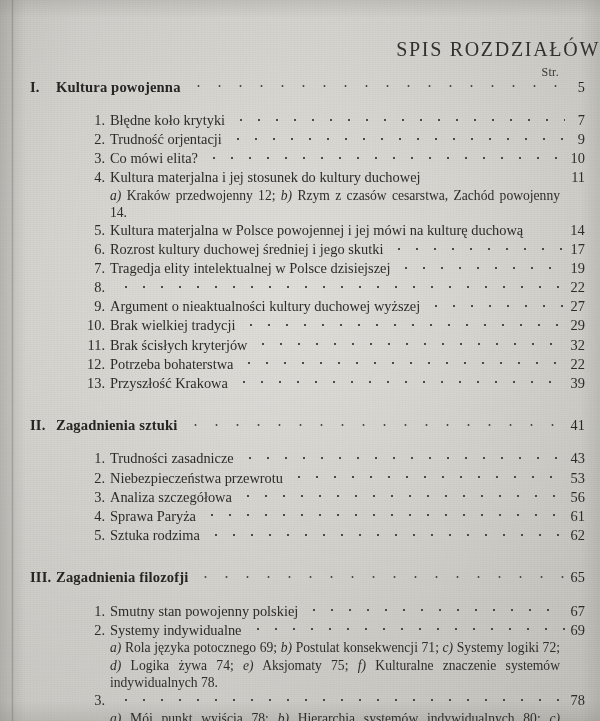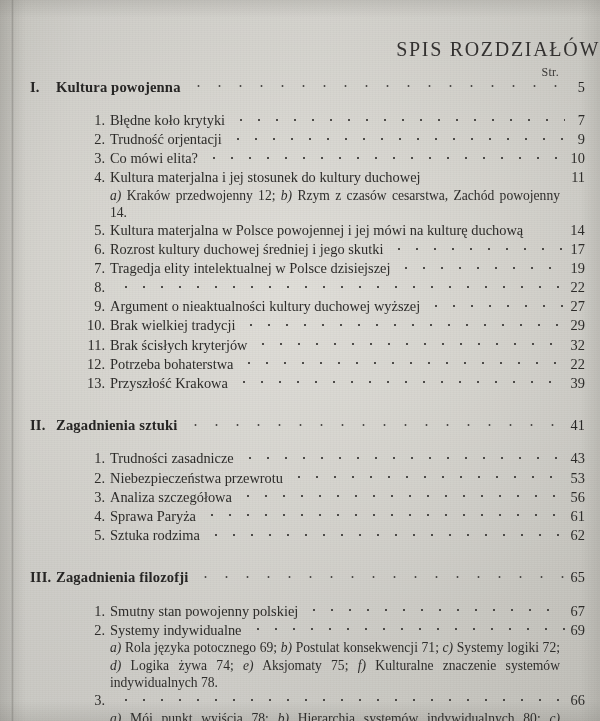--- a/index.html
+++ b/index.html
@@ -319,18 +319,18 @@
       <div class="chap-row">
         <span class="num">2.</span>
         <span class="ctext">Systemy indywidualne</span>
         <span class="leader"></span>
         <span class="pg">69</span>
       </div>
       <div class="subdesc"><i>a)</i> Rola języka potocznego 69; <i>b)</i> Postulat konsekwencji 71; <i>c)</i> Systemy logiki 72; <i>d)</i> Logika żywa 74; <i>e)</i> Aksjomaty 75; <i>f)</i> Kulturalne znaczenie systemów indywidualnych 78.</div>
       <div class="chap-row">
         <span class="num">3.</span>
         <span class="leader"></span>
-        <span class="pg">66</span>
+        <span class="pg">78</span>
       </div>
       <div class="subdesc"><i>a)</i> Mój punkt wyjścia 78; <i>b)</i> Hierarchia systemów indywidualnych 80; <i>c)</i> Nominalizm i realizm 80;  Wielość rzeczywistości 83;  Determinizm i indeterminizm 87.</div>
     </div>
 
 </div>
 
 </body></html>

